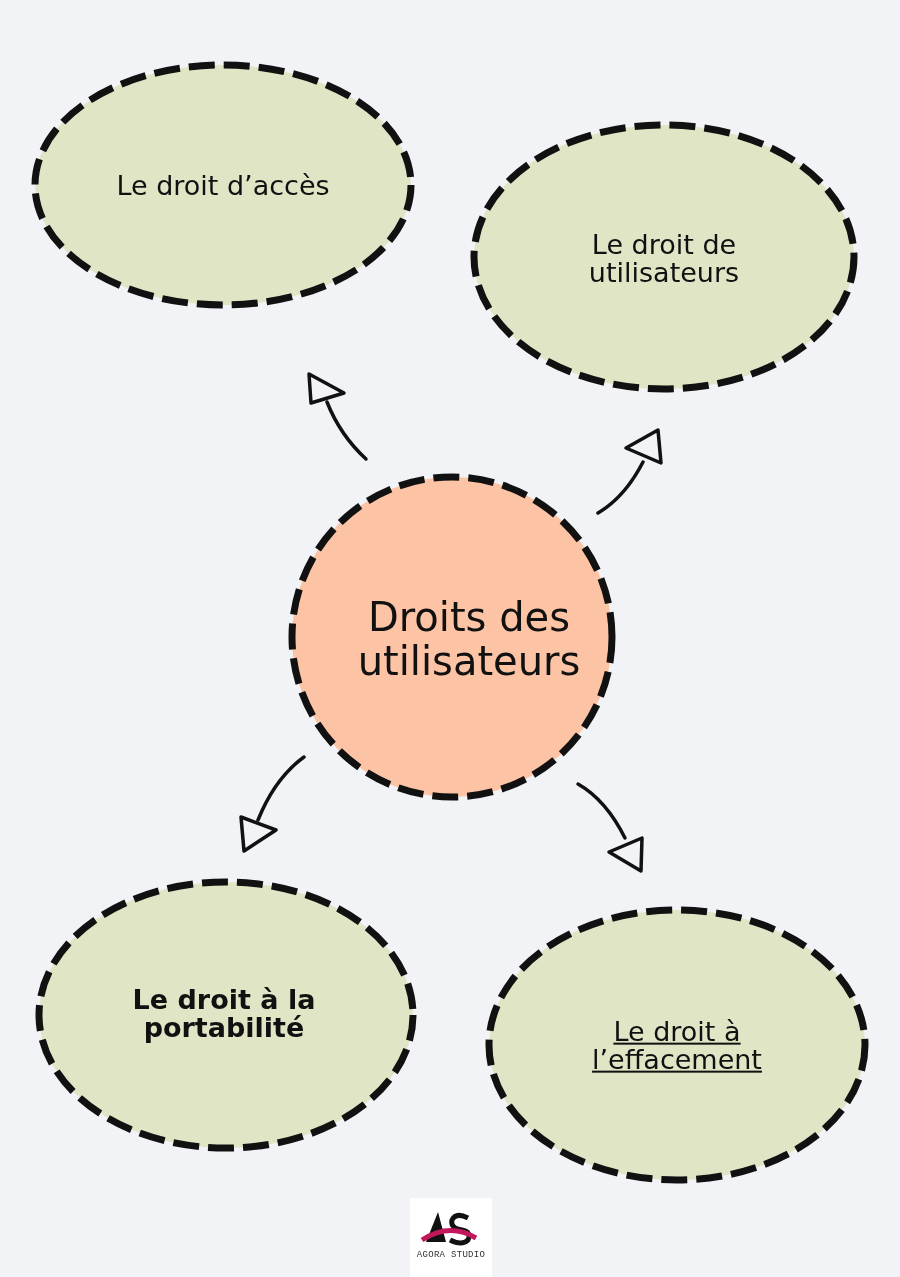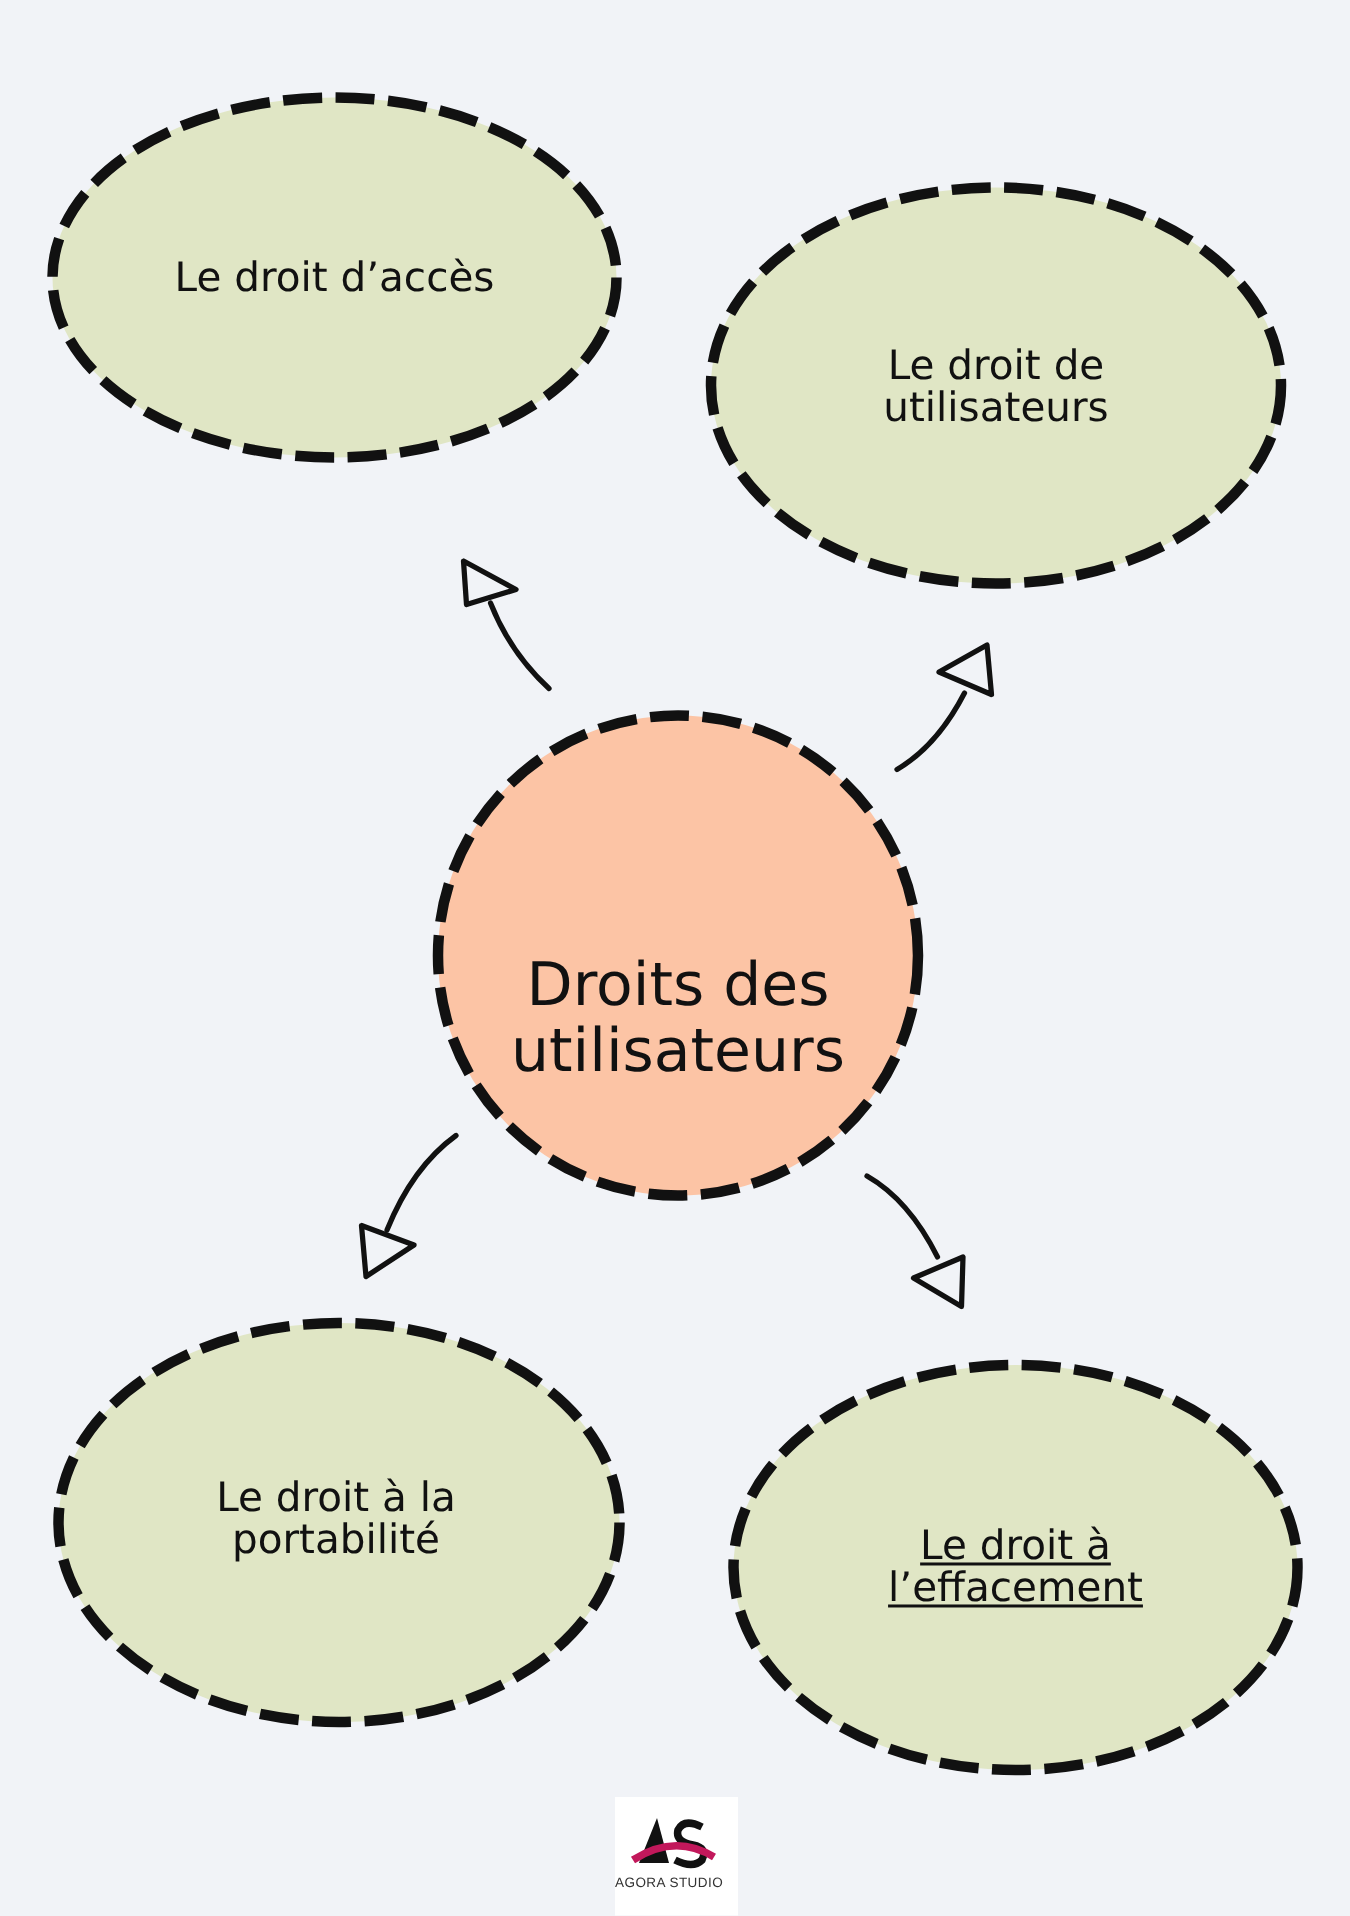--- a/index.html
+++ b/index.html
@@ -4,22 +4,22 @@
 <style>
   html, body { margin:0; padding:0; }
   body { width:900px; height:1277px; background:#f1f3f7; position:relative; overflow:hidden;
          font-family:"DejaVu Sans", sans-serif; }
   svg.diagram { position:absolute; left:0; top:0; }
   .label { position:absolute; text-align:center; color:#111; transform:translate(-50%,-50%);
            line-height:1.05; white-space:pre-line; }
   .small { font-size:27px; }
   .big { font-size:40px; line-height:1.1; }
   .logo { position:absolute; left:410px; top:1198px; width:82px; height:79px; background:#fff; }
-  .logo-caption { position:absolute; left:0; width:100%; top:52px; 
-                  font-size:9px; color:#333; letter-spacing:0.3px; font-family:Liberation Sans, sans-serif; }
+  .logo-caption { position:absolute; left:0; width:100%; top:52px; text-align:center;
+                  font-size:9px; color:#333; letter-spacing:0.3px; font-family:Liberation Mono, monospace; }
 </style>
 </head>
 <body>
 
 <svg class="diagram" width="900" height="1277">
   <g stroke="#111" stroke-width="7" stroke-dasharray="26 9" fill="#e0e6c5">
     <ellipse cx="223" cy="185" rx="188" ry="120"></ellipse>
     <ellipse cx="664" cy="257" rx="190" ry="132"></ellipse>
     <ellipse cx="226" cy="1015" rx="187" ry="133"></ellipse>
     <ellipse cx="677" cy="1045" rx="188" ry="135"></ellipse>
@@ -30,26 +30,26 @@
     <polygon points="309,374 344,393 311,403" fill="#f1f3f7"></polygon>
     <path d="M598 513 Q625 497 643 462"></path>
     <polygon points="658,430 661,463 626,448" fill="#f1f3f7"></polygon>
     <path d="M304 757 Q275 778 258 820"></path>
     <polygon points="241,817 276,830 244,851" fill="#f1f3f7"></polygon>
     <path d="M578 784 Q606 800 625 838"></path>
     <polygon points="642,838 641,871 609,852" fill="#f1f3f7"></polygon>
   </g>
 </svg>
 
-<div class="label big" style="left:452px; top:639px;margin-top:40px;">Droits des
+<div class="label big" style="left:469px; top:639px;">Droits des
 utilisateurs</div>
 <div class="label small" style="left:223px; top:186px;">Le droit d’accès</div>
 <div class="label small" style="left:664px; top:259px;">Le droit de
 utilisateurs</div>
-<div class="label small" style="left:224px; top:1014px;">Le droit à la
+<div class="label small" style="left:224px; top:1014px;font-weight:bold;">Le droit à la
 portabilité</div>
 <div class="label small" style="left:677px; top:1046px;text-decoration:underline;">Le droit à
 l’effacement</div>
 
 <div class="logo">
   <svg width="82" height="50">
     <polygon points="16,44 28,14 36,44" fill="#111"></polygon>
     <path d="M58 20 Q46 14 42 22 Q40 30 52 32 Q62 34 58 42 Q52 48 40 42" stroke="#111" stroke-width="5" fill="none"></path>
     <path d="M12 42 Q40 24 66 40" stroke="#c2185b" stroke-width="5" fill="none"></path>
   </svg>

